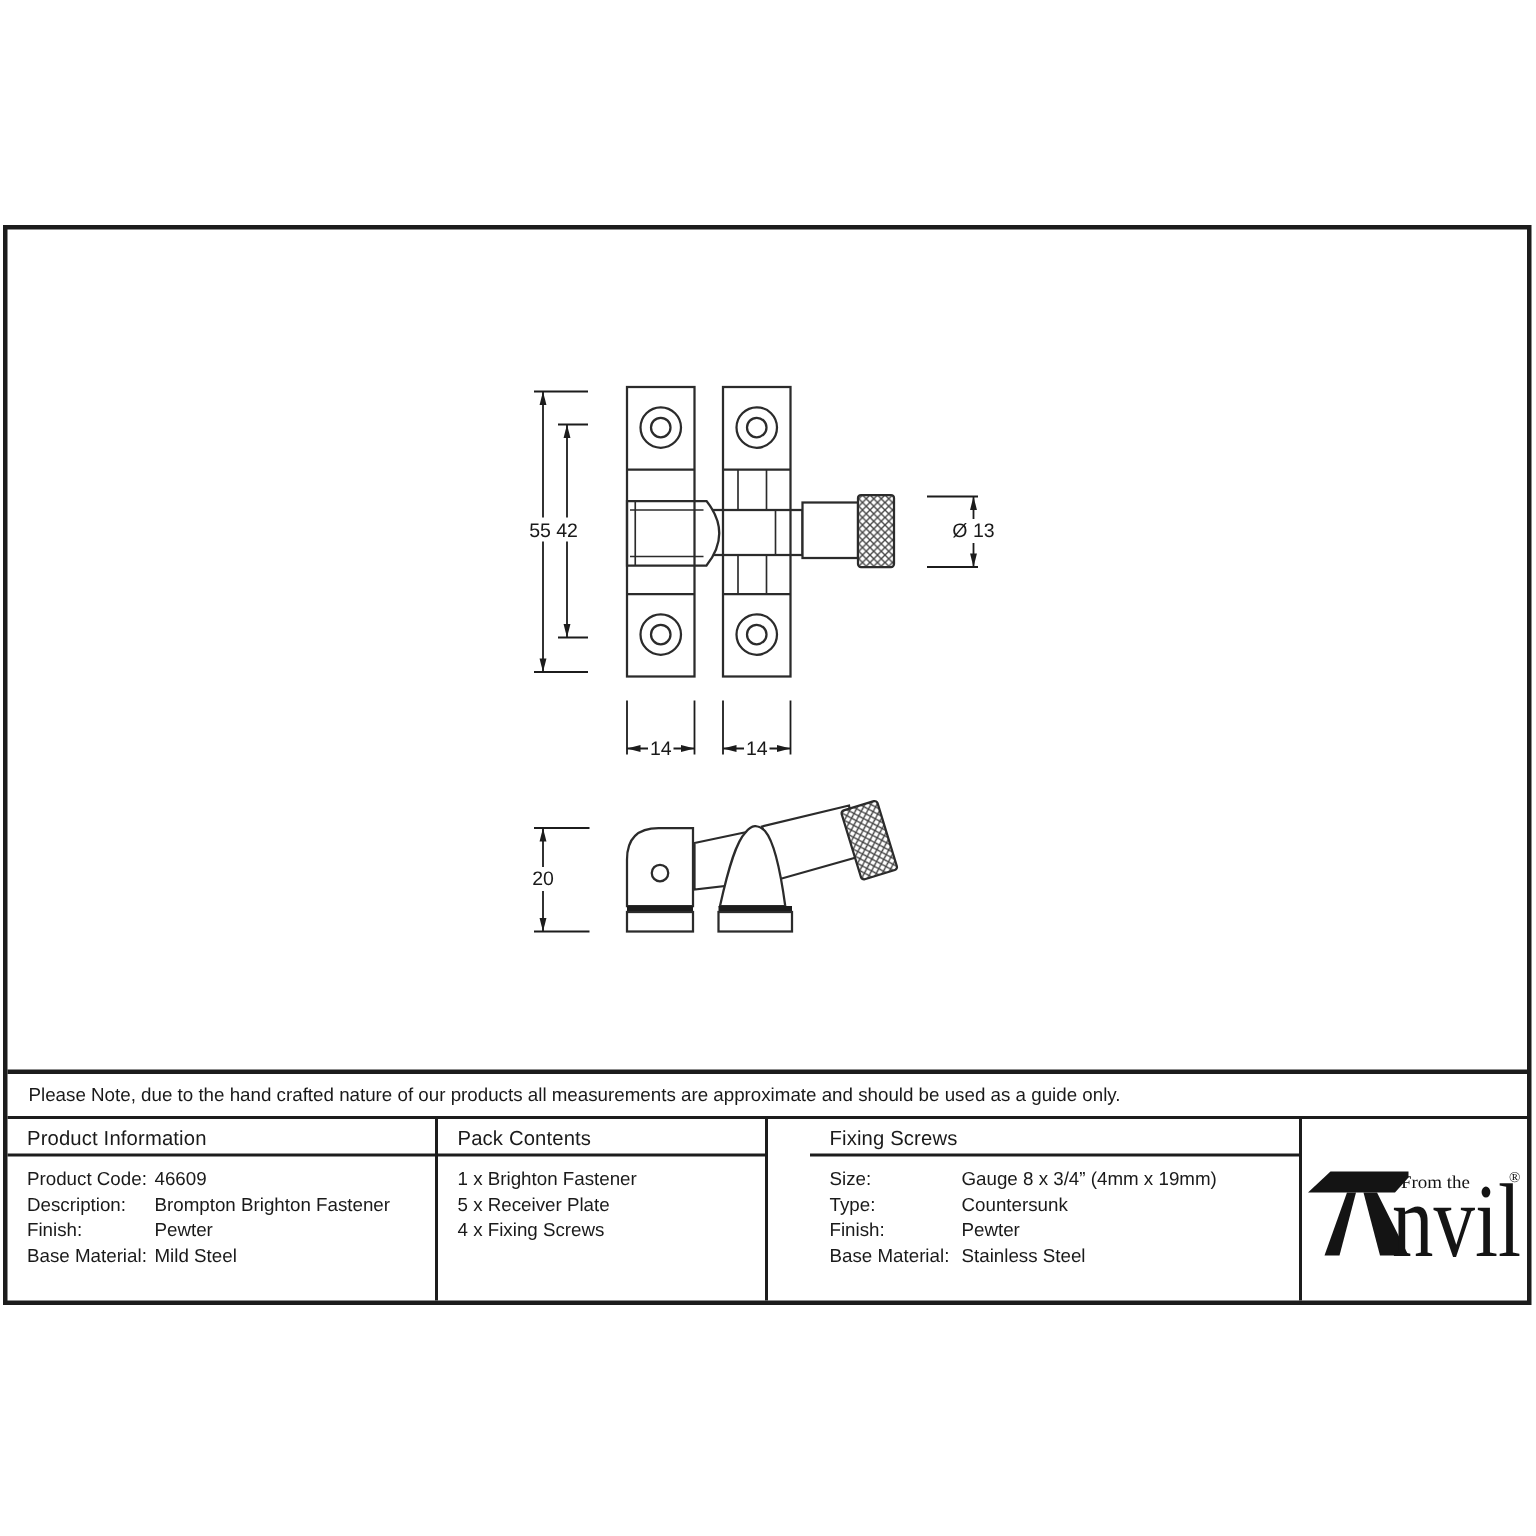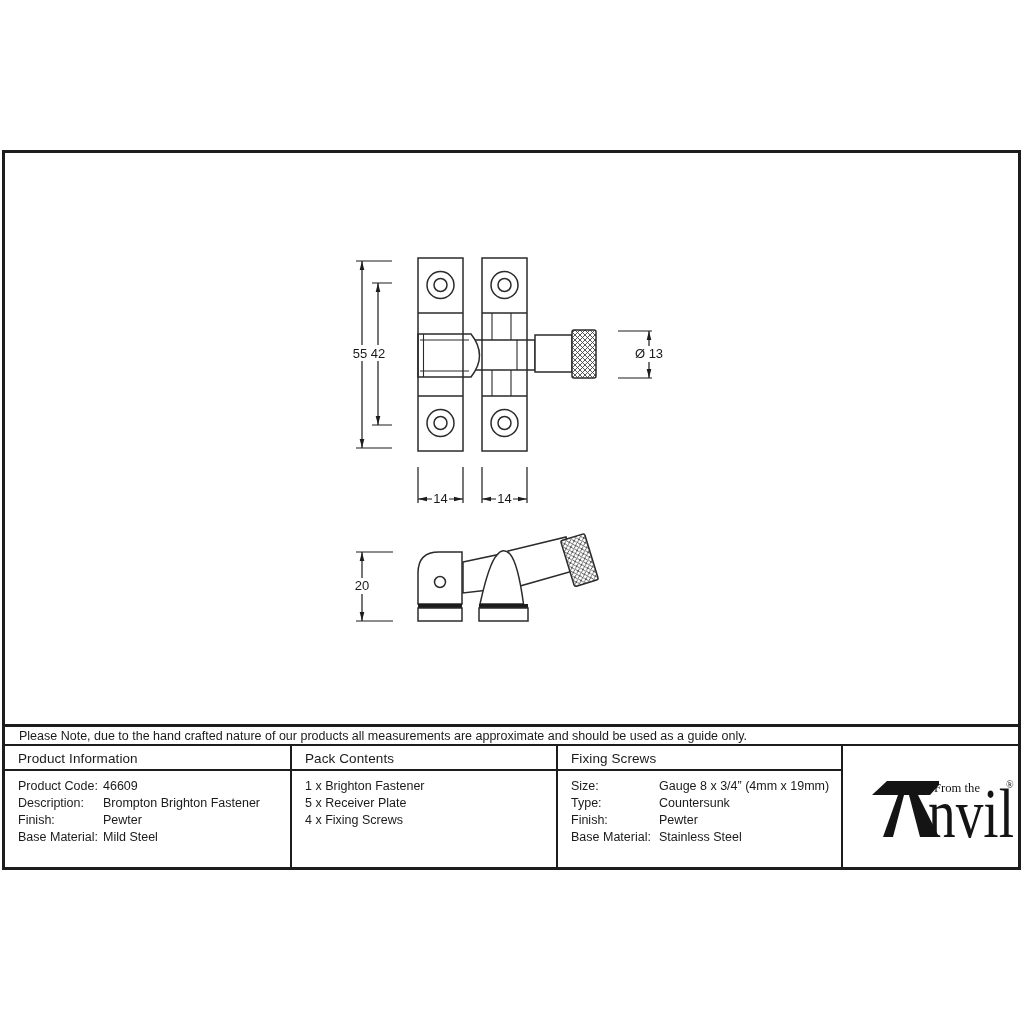--- a/index.html
+++ b/index.html
@@ -27,33 +27,33 @@
     position: absolute; left: 2px; top: 150px;
     width: 1019px; height: 720px;
     border: 3px solid #1c1c1c;
     display: flex; flex-direction: column;
     background: transparent;
     z-index: 2;
   }
   .drawing-space { flex: 1; }
 
   .note-row {
-    height: 22px;
+    height: 33px;
     border-top: 3px solid #1c1c1c;
     border-bottom: 2px solid #1c1c1c;
     display: flex; align-items: center;
     padding-left: 14px;
     font-size: 12.5px;
   }
 
   .spec-table { height: 121px; display: flex; border-radius: 15px; }
   .spec-col { border-right: 2px solid #1c1c1c; }
   .spec-col.col-product  { width: 287px; }
-  .spec-col.col-pack     { width: 266px; }
-  .spec-col.col-screws   { width: 285px; }
+  .spec-col.col-pack     { width: 220px; }
+  .spec-col.col-screws   { width: 328px; margin-left: 28px; }
   .spec-col.col-logo     { flex: 1; border-right: none; display: flex; align-items: center; justify-content: flex-end; }
 
   .col-header {
     height: 25px;
     border-bottom: 2px solid #1c1c1c;
     padding: 5px 0 0 13px;
     font-size: 13.5px;
     letter-spacing: 0.1px;
   }
   .col-body {

